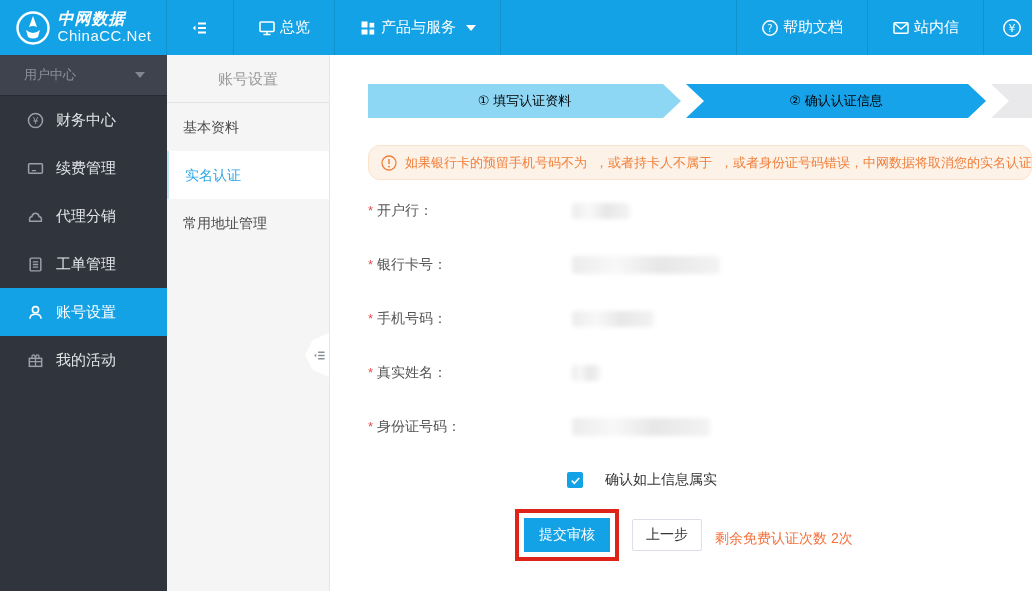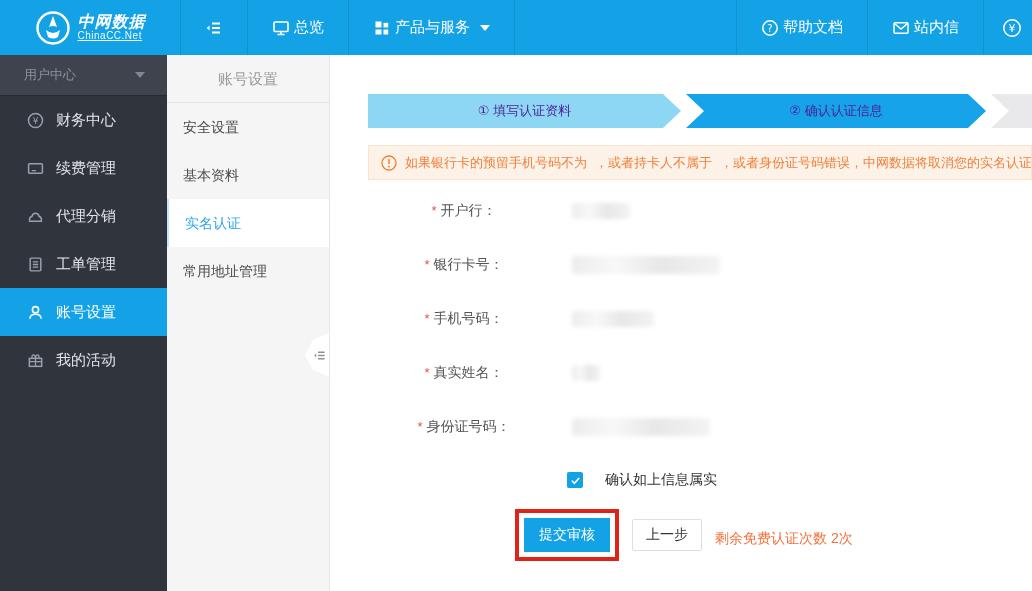--- a/index.html
+++ b/index.html
@@ -3,26 +3,26 @@
 <meta charset="utf-8">
 <style>
   * { margin:0; padding:0; box-sizing:border-box; }
   html,body { background:#fff; }
   body { font-family:"Liberation Sans","DejaVu Sans",sans-serif; }
   .app { position:relative; width:1032px; height:591px; overflow:hidden; background:#fff; }
 
   
   .topbar { position:absolute; left:0; top:0; width:1032px; height:55px;
             background:#14a2e6; color:#fff; display:flex; align-items:stretch; z-index:30; }
-  .logo-area { width:181px; display:flex; align-items:center; justify-content:center; gap:7px;
+  .logo-area { width:167px; display:flex; align-items:center; justify-content:center; gap:7px;
                border-right:1px solid rgba(0,0,0,0.10); }
   .logo-mark { width:36px; height:36px; flex:0 0 auto; }
   .logo-text { line-height:1.05; }
   .logo-title { font-size:16px; font-weight:bold; font-style:italic; letter-spacing:1px; }
-  .logo-sub { font-size:10px; opacity:.95; letter-spacing:.5px;text-decoration:underline; }
+  .logo-sub { font-size:15px; opacity:.95; letter-spacing:.5px; }
   .tb-item { display:flex; align-items:center; gap:4px; padding:0 24px; font-size:15px;
              border-right:1px solid rgba(0,0,0,0.10); cursor:pointer; white-space:nowrap; }
   .tb-toggle { padding:0 24px; }
   .tb-spacer { flex:1; border:none; }
   .tb-right { border-left:1px solid rgba(0,0,0,0.10); border-right:none; }
   .tb-last { border-left:1px solid rgba(0,0,0,0.10); border-right:none; padding:0 10px 0 18px; }
   .caret-down { width:0; height:0; border-left:5px solid transparent; border-right:5px solid transparent;
                 border-top:6px solid #fff; margin-left:6px; }
   .tb-icon svg { display:block; }
 
@@ -51,42 +51,42 @@
   .sub-item.active { background:#fff; color:#2fa7e8; border-left:2px solid #bfe6f9; }
   .collapse-tab { position:absolute; right:0; top:278px; width:24px; height:44px; background:#fff;
                   clip-path:polygon(100% 0, 100% 100%, 32% 84%, 0 50%, 32% 16%);
                   display:flex; align-items:center; justify-content:flex-end; padding-right:3px;
                   cursor:pointer; filter:drop-shadow(0 0 2px rgba(0,0,0,0.12)); }
   .collapse-tab svg { display:block; }
 
   
   .main { position:absolute; left:330px; top:55px; width:702px; height:536px; background:#fff; overflow:hidden; }
   .wizard { position:relative; margin:23px 0 0 38px; height:34px; width:680px; }
-  .step { position:absolute; top:16px; height:34px; line-height:34px; text-align:center;
-          color:#4c1d95; font-size:13px; }
+  .step { position:absolute; top:6px; height:34px; line-height:34px; text-align:center;
+          color:#000000; font-size:13px; }
   .step1 { left:0; width:313px; background:#8ed7f4;
            clip-path:polygon(0 0, calc(100% - 18px) 0, 100% 50%, calc(100% - 18px) 100%, 0 100%); }
   .step2 { left:318px; width:300px; background:#17a3e9;
            clip-path:polygon(0 0, calc(100% - 18px) 0, 100% 50%, calc(100% - 18px) 100%, 0 100%, 18px 50%); }
   .step3 { left:623px; width:90px; background:#e9e9eb;
            clip-path:polygon(0 0, calc(100% - 18px) 0, 100% 50%, calc(100% - 18px) 100%, 0 100%, 18px 50%); }
 
   .warning { margin:33px 0 0 38px; width:664px; height:35px; background:#fdf2e8;
-             border:1px solid #fbe3cb; border-radius:0; display:flex; align-items:center;
+             border:1px solid #fbe3cb; border-radius:12px; display:flex; align-items:center;
              padding:0 8px 0 12px; color:#f0803c; font-size:13px; white-space:nowrap; overflow:hidden; }
   .warning .w-icon { flex:0 0 auto; margin-right:8px; display:flex; }
   .blur-chip { display:inline-block; vertical-align:middle; border-radius:4px; margin:0 4px;
                background:linear-gradient(90deg,#e8f2f8,#f8fbfd 35%,#e4eef5 65%,#f4f9fc);
                filter:blur(1.5px); }
   .wchip1 { width:78px; height:20px; }
   .wchip2 { width:30px; height:18px; }
 
   .form { margin-top:4px; }
   .frow { display:flex; align-items:center; height:54px; padding-left:38px; }
-  .flabel { width:192px; text-align:center; font-size:14px; color:#555; }
+  .flabel { width:192px; text-align:left; font-size:14px; color:#555; }
   .req { color:#e25050; margin-right:4px; font-size:13px; }
   .redacted { margin-left:12px; border-radius:4px;
               background:linear-gradient(90deg,#ececec,#f8f8f8 30%,#e7e7e7 60%,#f3f3f3);
               filter:blur(2px); }
   .r0 { width:58px; height:16px; } .r1 { width:148px; height:18px; } .r2 { width:82px; height:16px; }
   .r3 { width:28px; height:16px; } .r4 { width:138px; height:18px; }
 
   .confirm-row { display:flex; align-items:center; margin:18px 0 0 237px; height:16px; }
   .checkbox { width:16px; height:16px; background:#14a2e6; border-radius:2px; display:flex;
               align-items:center; justify-content:center; cursor:pointer; flex:0 0 auto; }
@@ -236,21 +236,20 @@
             <path d="M8 6 v7.5 M2.2 9 h11.6" stroke-width="1.2"></path>
           <path d="M5 5.8 Q4 3 6 2.8 Q7.6 2.7 8 5.8 M11 5.8 Q12 3 10 2.8 Q8.4 2.7 8 5.8" stroke-width="1.2"></path>
         </svg>
       </span>
       <span>我的活动</span>
     </div>
   </aside>
 
   <aside class="subsidebar">
     <div class="sub-header">账号设置</div>
-    <div class="sub-item">安全设置</div>
     <div class="sub-item">基本资料</div>
     <div class="sub-item active">实名认证</div>
     <div class="sub-item">常用地址管理</div>
     <div class="collapse-tab">
       <svg viewBox="0 0 14 14" width="13" height="13" stroke="#8a8f99" stroke-width="1.6" fill="none">
         <path d="M5.5 3.5 h7 M5.5 7 h7 M5.5 10.5 h7"></path>
           <path d="M3.5 5 L1.2 7 L3.5 9 Z" fill="#8a8f99" stroke="none"></path>
       </svg>
     </div>
   </aside>

